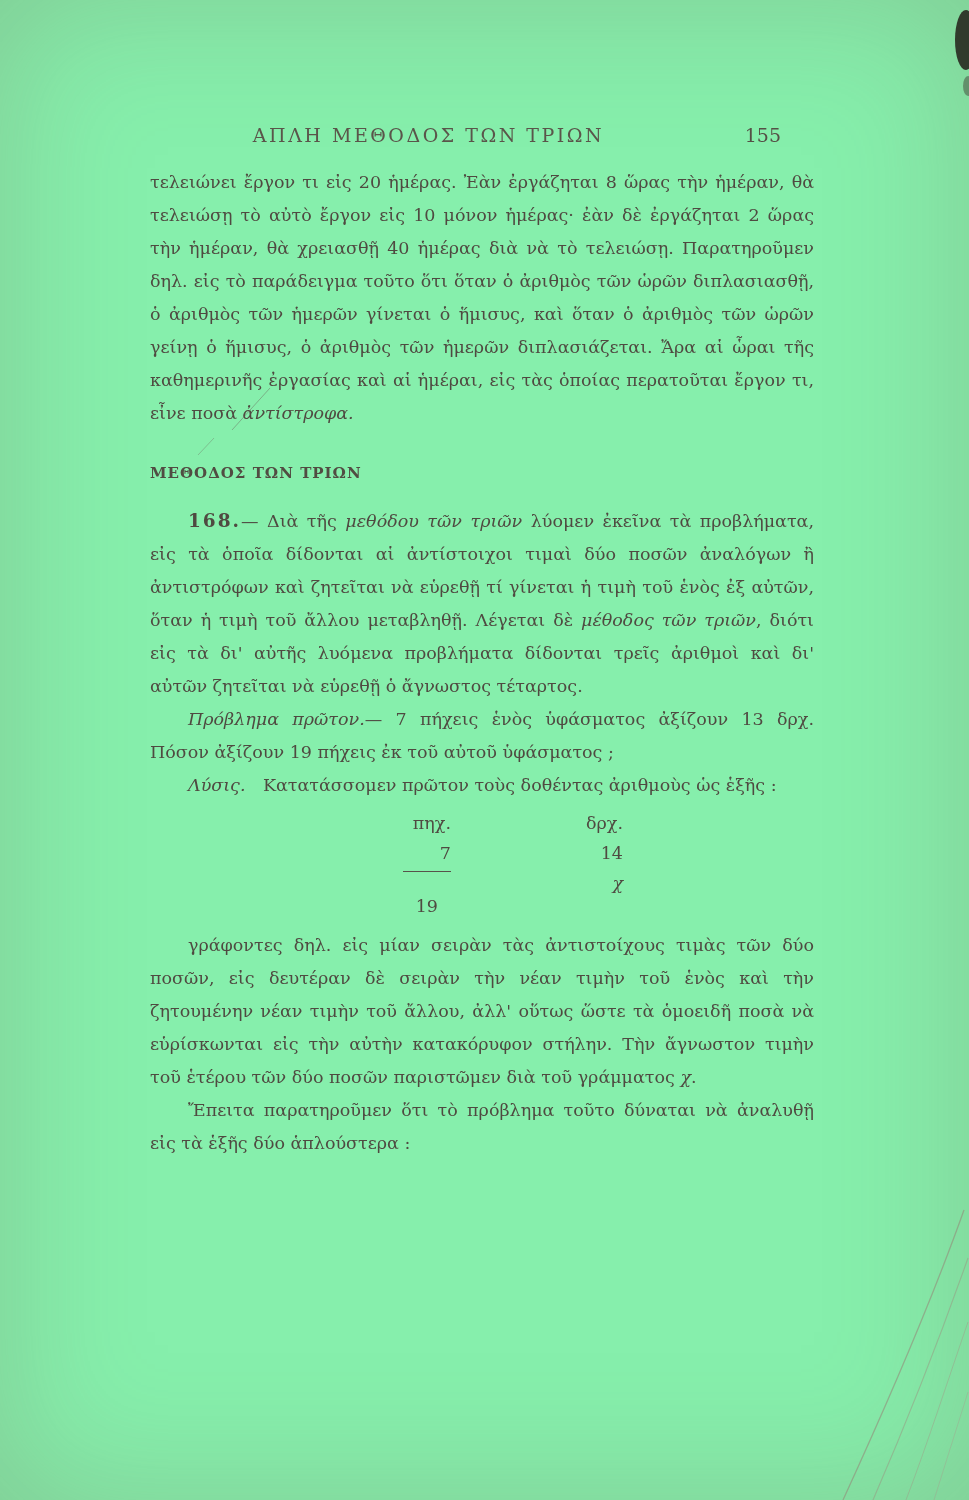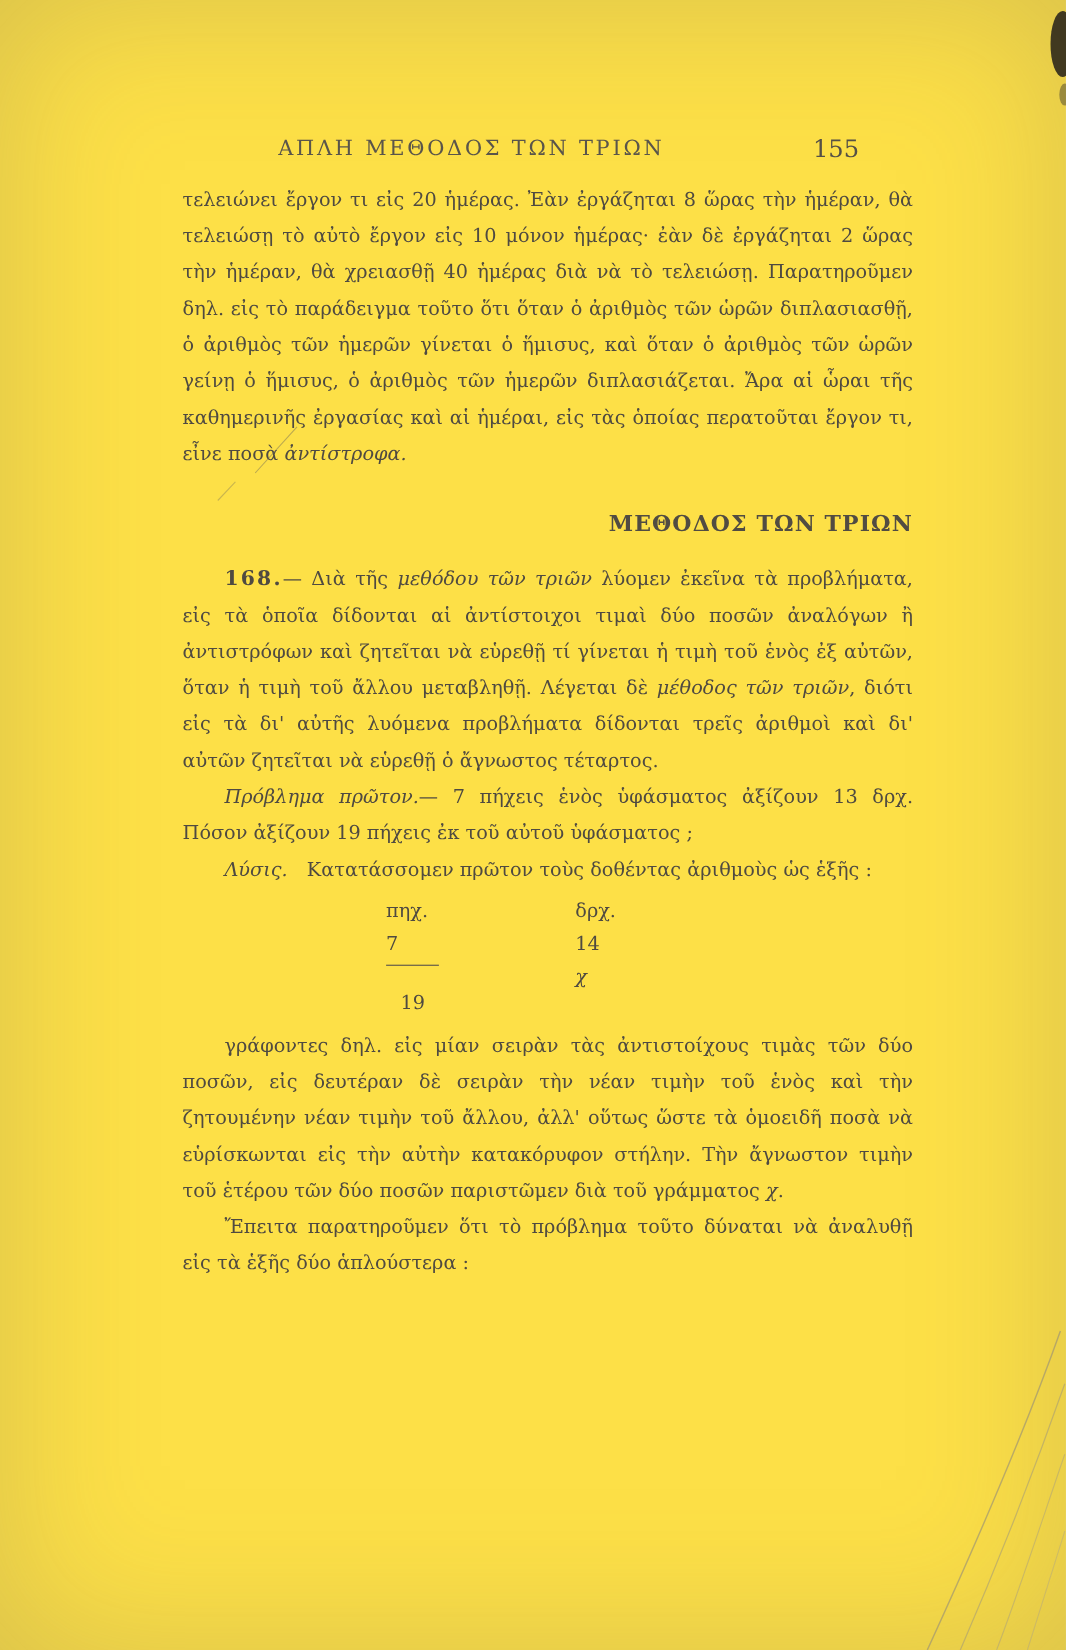--- a/index.html
+++ b/index.html
@@ -7,53 +7,53 @@
     width: 969px; height: 1500px;
     font-family: "DejaVu Serif", "Liberation Serif", serif;
     background: #e9e6da;
     position: relative;
   }
   .page {
     position: absolute; inset: 0;
     background:
       radial-gradient(ellipse at 48% 42%, rgba(255,253,245,0.55) 0%, rgba(255,253,245,0) 60%),
       linear-gradient(150deg, #ecead f0%, #eeebe0 45%, #e6e2d4 100%);
-    background-color: #fde047;
+    background-color: #86efac;
     box-shadow: inset 0 0 140px rgba(118,108,86,0.28);
     color: #4f4a41;
   }
   .header {
     position: absolute; top: 124px; left: 150px; right: 150px; height: 26px;
   }
   .running-title {
     display: block; text-align: center; padding-right: 112px;
     font-size: 19px; letter-spacing: 2.5px; color: #5a554a;
   }
   .page-number {
-    position: absolute; right: 38px; top: 0; font-size: 22px; color: #555046;
+    position: absolute; right: 38px; top: 0; font-size: 19px; color: #555046;
   }
   .text-block {
-    position: absolute; top: 166px; left: 166px; width: 664px;
+    position: absolute; top: 166px; left: 150px; width: 664px;
   }
   p.para {
     margin: 0; font-size: 17.5px; line-height: 33px;
     text-align: justify; color: #4f4a41;
   }
   p.para.indent { text-indent: 38px; }
   .bold { font-weight: bold; letter-spacing: 2px; font-size: 18.5px; }
   .italic { font-style: italic; }
   .section-heading {
-    margin: 34px 0 22px; text-align: right;
-    font-size: 20px; font-weight: bold; letter-spacing: 1px; color: #514c42;
+    margin: 34px 0 22px; text-align: left;
+    font-size: 15px; font-weight: bold; letter-spacing: 1px; color: #514c42;
   }
   .calc-table {
     margin: 6px 0 8px; padding-left: 185px; font-size: 17.5px; color: #4f4a41;
   }
   .calc-row { display: flex; line-height: 30px; }
-  .calc-cell { width: 116px; text-align: left; }
+  .calc-cell { width: 116px; text-align: right; }
   .calc-cell.c2 { margin-left: 56px; }
   .ruled {
     display: inline-block; border-top: 1.5px solid #57524a;
     padding: 19px 13px 0; margin-top: 3px;
   }
   .chi { font-style: italic; }
   .artifacts { position: absolute; inset: 0; pointer-events: none; }
 </style>
 </head>
 <body>

